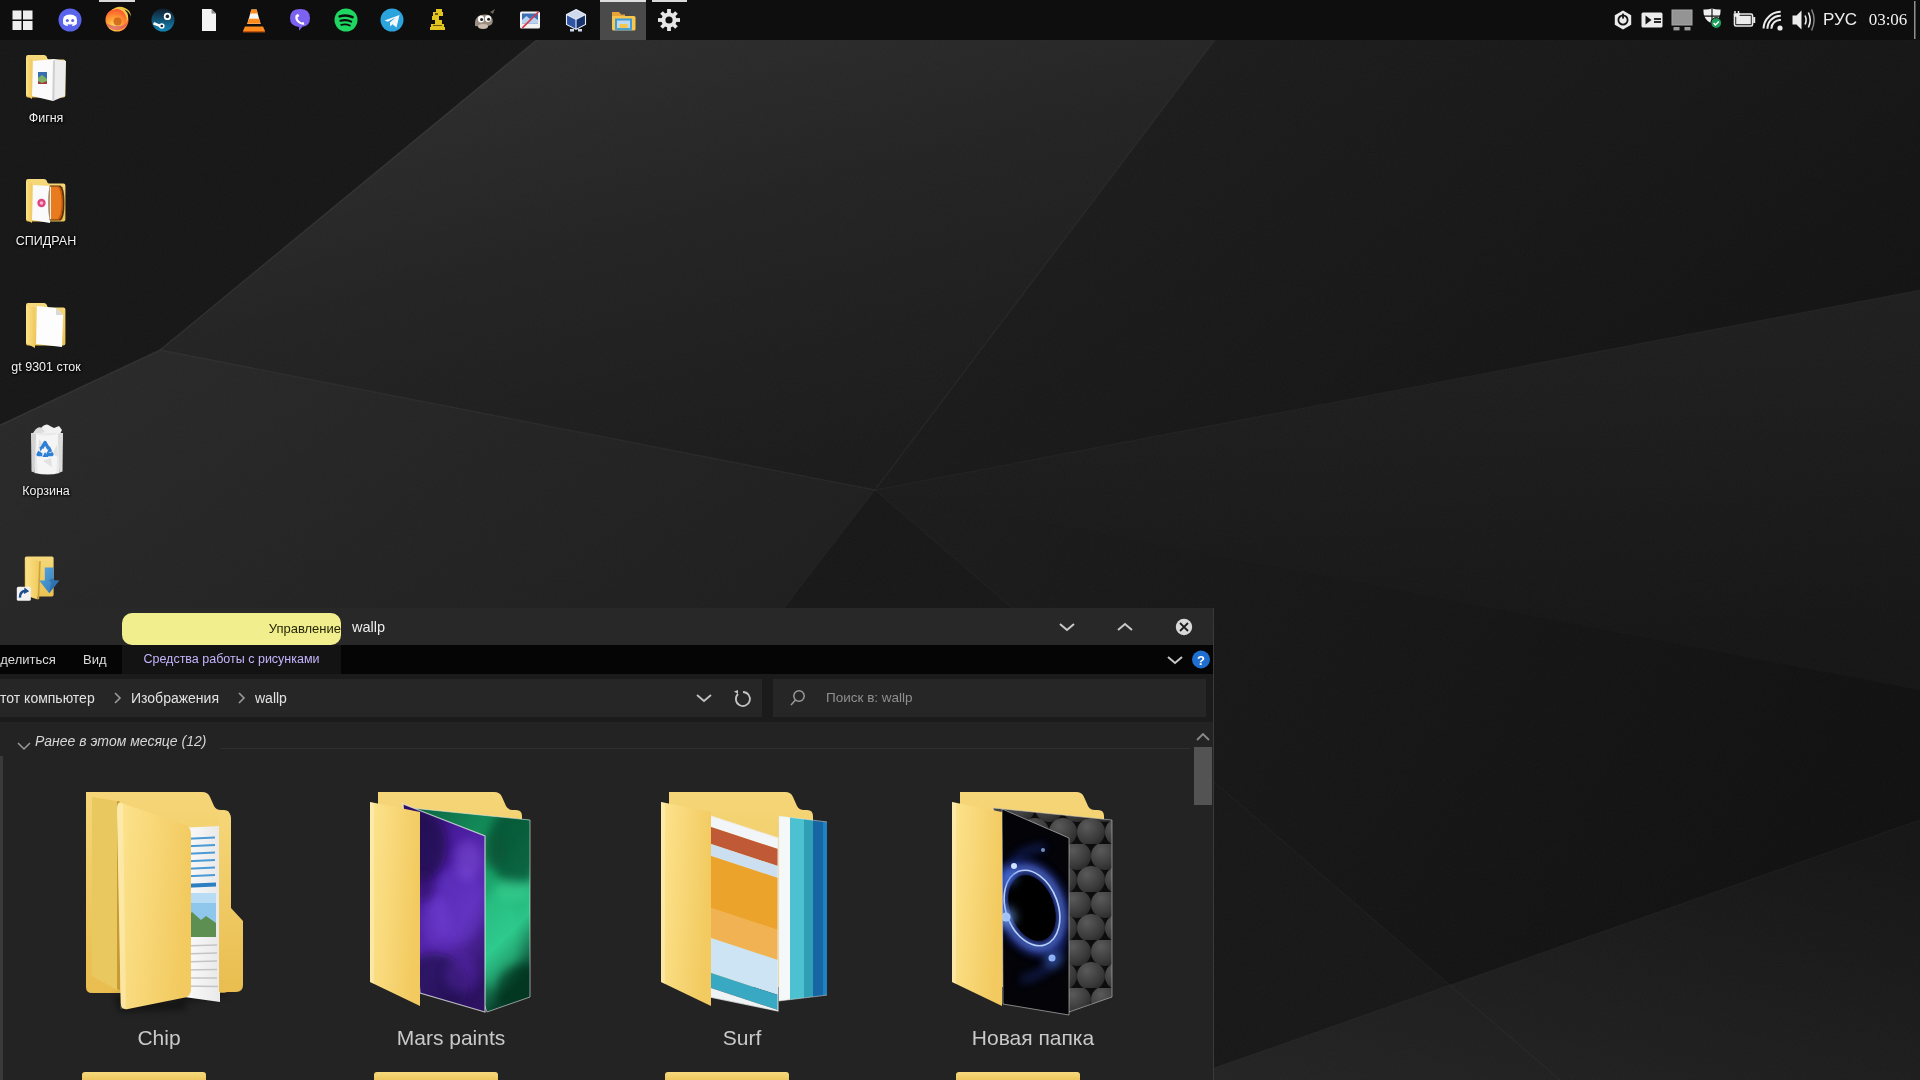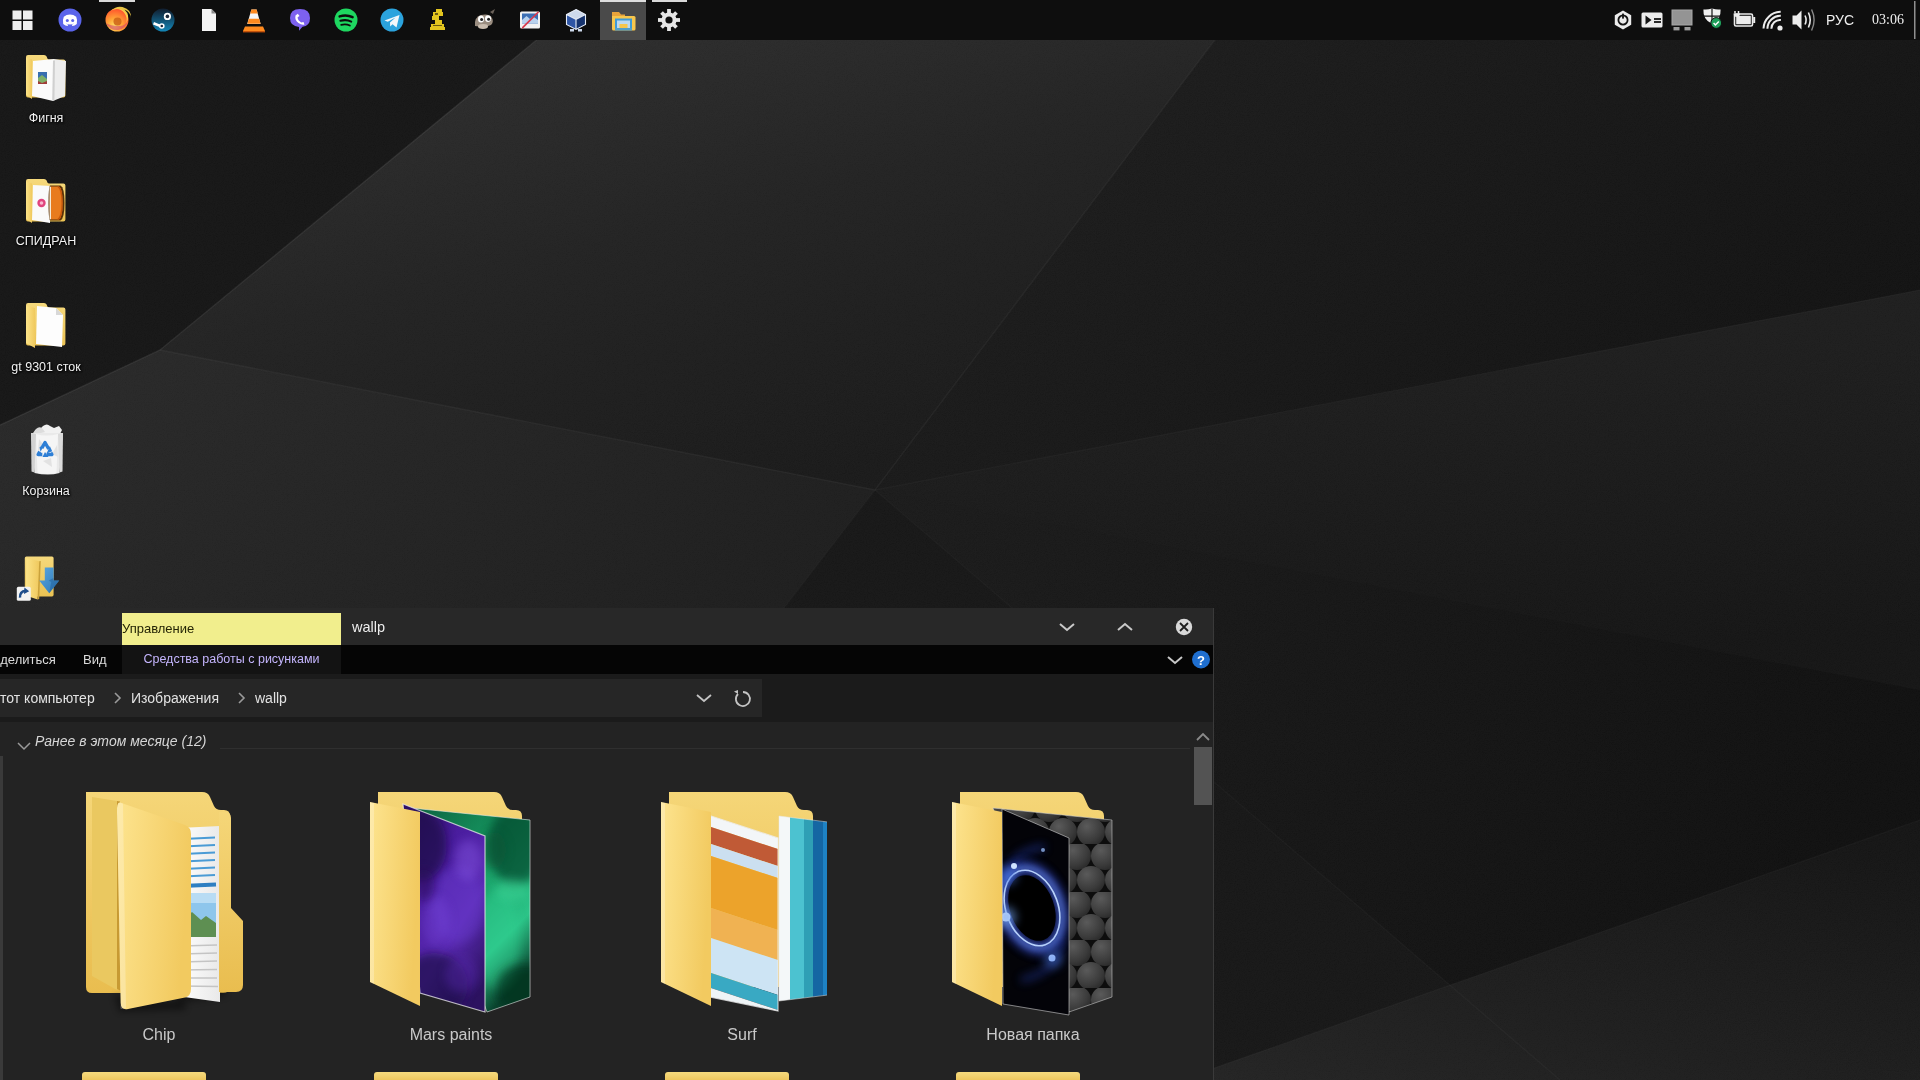--- a/index.html
+++ b/index.html
@@ -1,37 +1,37 @@
 <!DOCTYPE html>
 <html><head>
 <meta charset="utf-8">
 <style>
   html,body{margin:0;padding:0;width:1920px;height:1080px;overflow:hidden;background:#101010;
     font-family:"Liberation Sans",sans-serif;}
   #wall{position:absolute;left:0;top:0;width:1920px;height:1080px;}
   #taskbar{position:absolute;left:0;top:0;width:1920px;height:40px;background:#0e0e0e;}
-  .tray-txt{position:absolute;top:0;height:40px;line-height:40px;color:#efefef;font-size:14px;text-align:center;}
+  .tray-txt{position:absolute;top:0;height:40px;line-height:40px;color:#efefef;font-size:17px;text-align:center;}
   .dicon{position:absolute;width:48px;}
   .dlabel{position:absolute;width:120px;text-align:center;color:#f2f2f2;font-size:12.5px;
     text-shadow:1px 1px 2px #000,0 0 3px #000;line-height:14px;}
   #win{position:absolute;left:0;top:608px;width:1213px;height:472px;background:#232323;border-right:1px solid #3a3a3a;}
   #titlebar{position:absolute;left:0;top:0;width:1213px;height:37px;background:#282828;}
   #ribbonrow{position:absolute;left:0;top:37px;width:1213px;height:29px;background:#050505;}
   #addrrow{position:absolute;left:0;top:66px;width:1213px;height:48px;background:#1b1b1b;}
   #yellowtab{position:absolute;left:122px;top:5px;width:219px;height:32px;background:#f1ee8d;
-    color:#252505;font-size:13px;text-align:left;line-height:32px;}
+    color:#252505;font-size:13px;text-align:right;line-height:32px;border-radius:10px;}
   #wtitle{position:absolute;left:352px;top:0;height:37px;line-height:39px;color:#ededed;font-size:14.5px;}
   .ribtxt{position:absolute;top:0;height:29px;line-height:29px;color:#dcdcdc;font-size:13px;}
   #ribblock{position:absolute;left:122px;top:0;width:219px;height:29px;background:#131313;
     color:#c4b5fd;font-size:12.5px;text-align:center;line-height:29px;}
   .abox{position:absolute;top:71px;height:38px;background:#262626;}
   .crumb{position:absolute;top:0;height:38px;line-height:38px;color:#e2e2e2;font-size:14px;white-space:pre;}
   #grouphdr{position:absolute;left:35px;top:125px;height:17px;line-height:17px;color:#d6d6d6;font-size:14px;font-style:italic;}
   #grpline{position:absolute;left:220px;top:140px;width:970px;height:1px;background:rgba(255,255,255,0.055);}
-  .fl-label{position:absolute;top:418px;width:170px;text-align:center;color:#c9c9c9;font-size:16px;}
+  .fl-label{position:absolute;top:418px;width:170px;text-align:center;color:#c9c9c9;font-size:21px;}
   .flicon{position:absolute;top:182px;width:170px;height:228px;}
   .fstrip{position:absolute;top:464px;width:124px;height:8px;border-radius:3px 3px 0 0;
     background:linear-gradient(#f6da7e,#eec75e);}
 </style>
 </head>
 <body>
 <svg id="wall" viewBox="0 0 1920 1080" preserveAspectRatio="none">
 <defs>
   <filter id="grain">
         <feTurbulence type="fractalNoise" baseFrequency="0.9" numOctaves="2" stitchTiles="stitch"></feTurbulence>
@@ -394,20 +394,27 @@
     <div class="crumb" style="left:131px">Изображения</div>
     <svg width="20" height="38" viewBox="0 0 20 38" style="position:absolute;left:232px;top:0">
           <path d="M7,14 l5,5 l-5,5" stroke="#9a9a9a" stroke-width="1.6" fill="none"></path>
         </svg>
     <div class="crumb" style="left:255px">wallp</div>
     <svg width="120" height="38" viewBox="0 0 120 38" style="position:absolute;left:660px;top:0">
       <path d="M37,16 l7,6 l7,-6" stroke="#c3c3c3" stroke-width="1.8" fill="none"></path>
       <path d="M83,13 a 7,7 0 1 1 -5,2" stroke="#c3c3c3" stroke-width="1.8" fill="none"></path>
       <path d="M78,15 l0,-4 l-4,1.5 z" fill="#c3c3c3"></path>
     </svg>
+  </div>
+  <div class="abox" style="left:773px;width:433px;top:5px;height:38px">
+    <svg width="40" height="38" viewBox="0 0 40 38" style="position:absolute;left:8px;top:0">
+      <circle cx="18" cy="17" r="5.2" stroke="#9a9a9a" stroke-width="1.5" fill="none"></circle>
+      <path d="M14.5,21 l-4.5,5" stroke="#9a9a9a" stroke-width="1.5"></path>
+    </svg>
+    <div class="crumb" style="left:53px;font-size:13.5px;color:#8f8f8f">Поиск в: wallp</div>
   </div>
 </div>
 
 <svg width="30" height="16" viewBox="0 0 30 16" style="position:absolute;left:10px;top:130px">
   <path d="M8,5 l6,6 l6,-6" stroke="#9a9a9a" stroke-width="1.5" fill="none"></path>
 </svg>
 <div id="grouphdr">Ранее в этом месяце (12)</div>
 <div id="grpline"></div>
 <div style="position:absolute;left:0;top:148px;width:3px;height:324px;background:#3a3a3a"></div>
 

